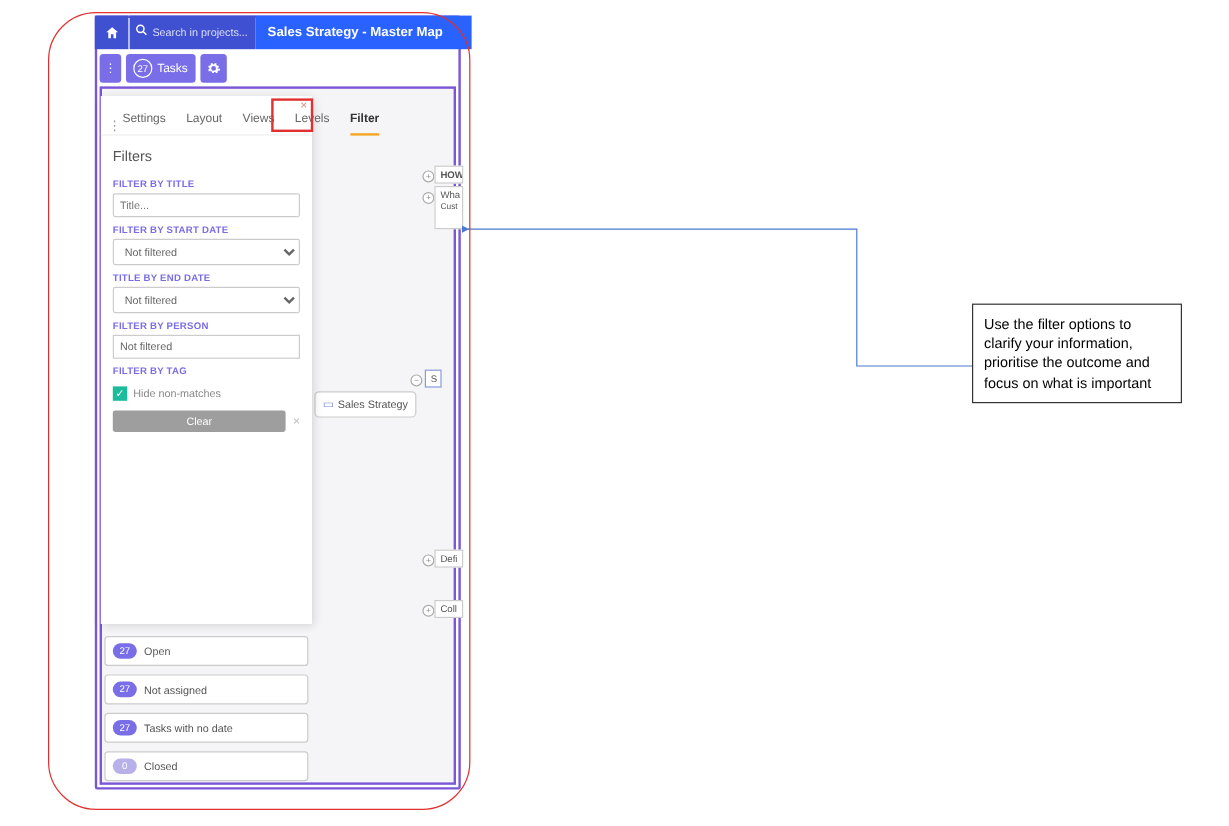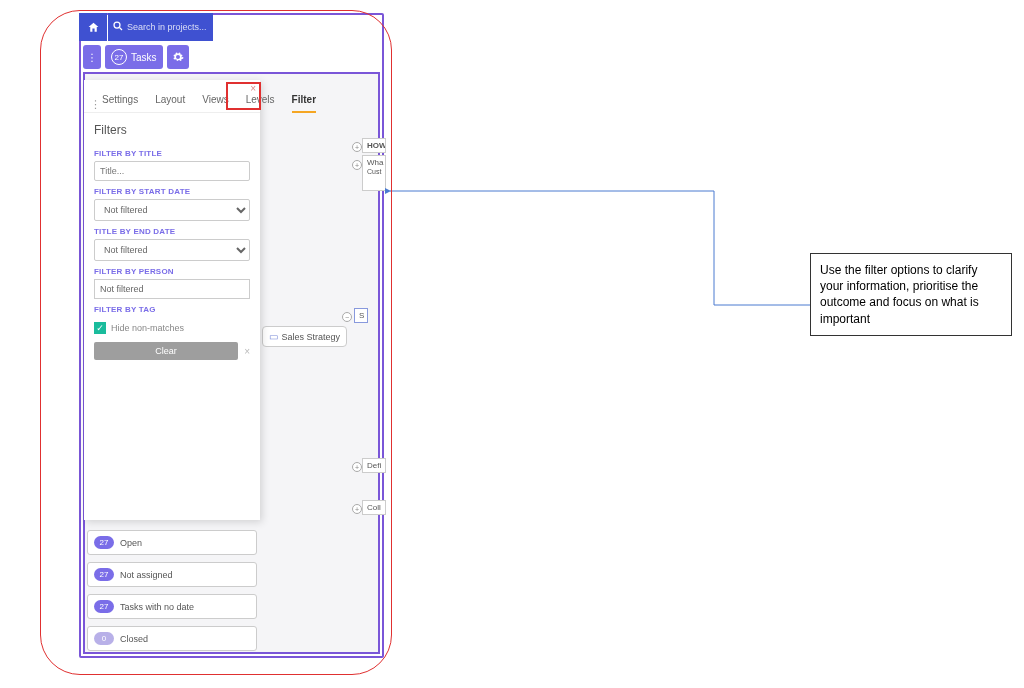--- a/index.html
+++ b/index.html
@@ -256,21 +256,21 @@
       width: 352px; height: 665px;
       border: 1.5px solid #e03030;
       border-radius: 40px;
       z-index: 30;
       pointer-events: none;
     }
 
     .annotation-box {
       position: absolute;
       top: 253px; left: 810px;
-      width: 202px;
+      width: 175px;
       border: 1px solid #333;
       padding: 8px 9px;
       font-size: 12px;
       line-height: 1.35;
       background: #fff;
     }
 
     .arrow-svg {
       position: absolute;
       top: 185px; left: 384px;
@@ -294,20 +294,21 @@
   </div>
   <div class="search-wrap">
     <span style="color:#fff;margin-right:3px;">
       <svg width="12" height="12" viewBox="0 0 24 24" fill="none" stroke="#fff" stroke-width="2.5">
           <circle cx="10" cy="10" r="6"></circle>
           <line x1="15" y1="15" x2="20" y2="20"></line>
         </svg>
     </span>
     <input class="search-input" placeholder="Search in projects..." style="">
   </div>
+  <div class="title">Sales Strategy - Master Map</div>
 </div>
 
 <div class="toolbar">
   <div class="tb menu">⋮</div>
   <div class="tb tasks">
     <span class="circ">27</span>
     <span>Tasks</span>
   </div>
   <div class="tb gear">
     <svg width="12" height="12" viewBox="0 0 24 24" fill="#fff">

